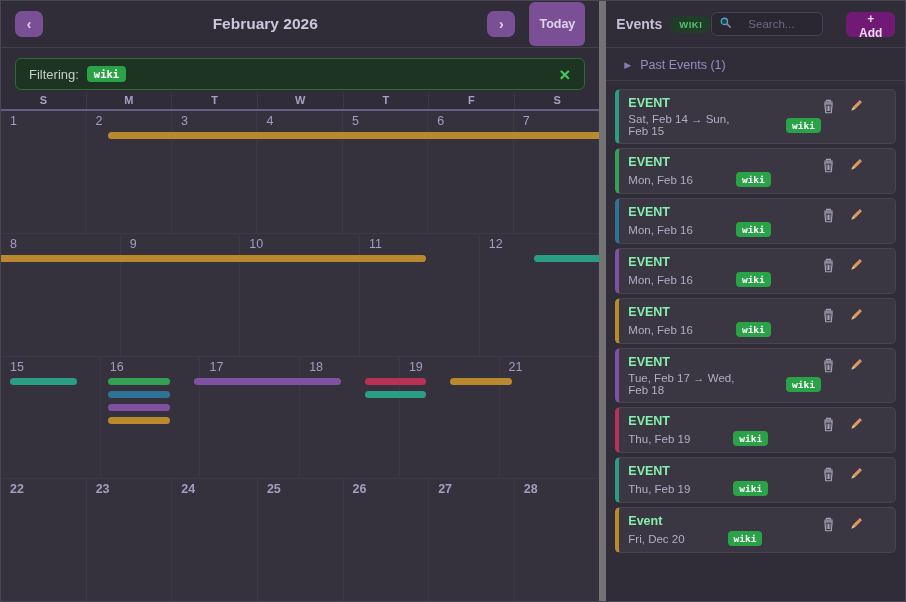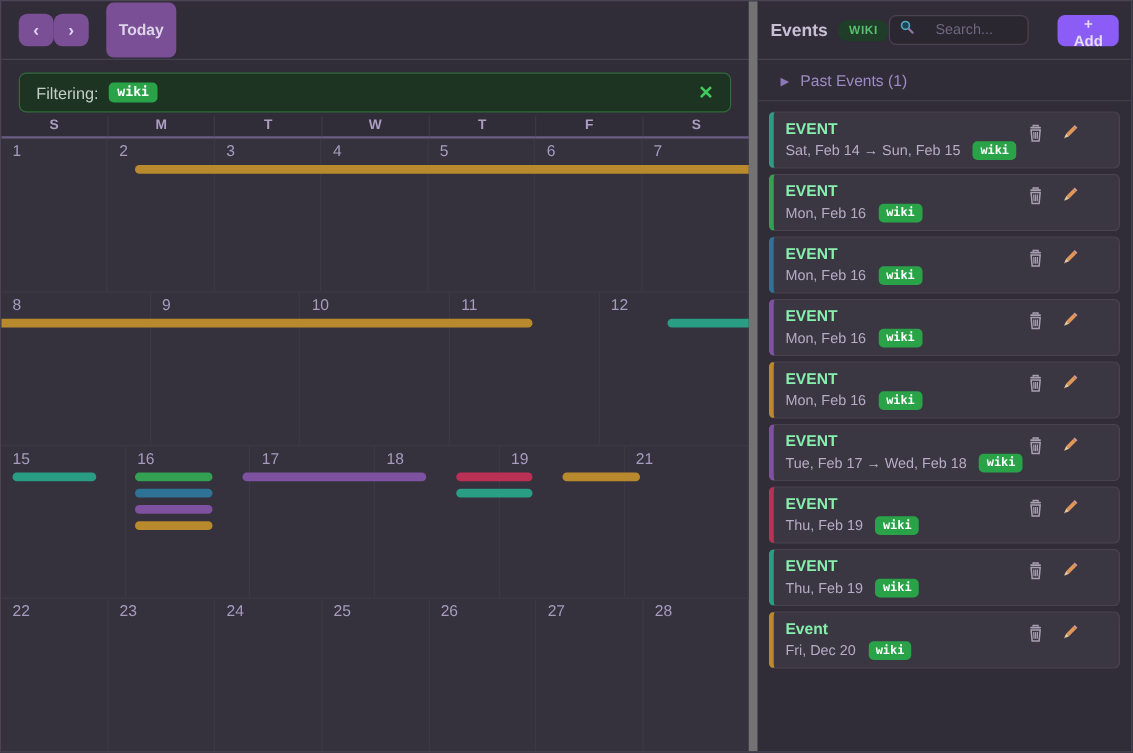--- a/index.html
+++ b/index.html
@@ -47,21 +47,21 @@
     margin-top:3px; flex:0 0 18px; display:flex;
     border-bottom:2px solid #695d84;
   }
   .wd {
     flex:1; text-align:center; font-size:11px; font-weight:bold; color:#a89fc2;
     border-right:1px solid #3d3847; line-height:15px;
   }
   .wd:last-child { border-right:none; }
   .grid { flex:1; display:flex; flex-direction:column; background:#35323d; }
   .week { flex:1; position:relative; display:flex; border-bottom:1px solid #3d3847; }
-  .week:last-child { border-bottom:none; }
+  .week:last-child { border-bottom:none;font-weight:bold; }
   .day { flex:1; border-right:1px solid #3d3847; cursor:pointer; }
   .day:last-child { border-right:none; }
   .daynum { padding:3px 0 0 9px; font-size:12.5px; color:#a59cc0; }
   .bar { position:absolute; height:7px; cursor:pointer; }
   
   .sidebar { width:306px; border-left:7px solid #737373; display:flex; flex-direction:column; }
   .sb-header {
     flex:0 0 47px; display:flex; align-items:center; padding:0 10px;
     border-bottom:1px solid #46414f;
   }
@@ -75,53 +75,54 @@
     border-radius:6px; background:#2a2731; display:flex; align-items:center; padding:0 7px;gap:11px;
   }
   .search-box input {
     width:78px; background:transparent; border:none; outline:none;
     font-size:11.5px; color:#cfc8dd; margin-left:5px;
     font-family:"Liberation Sans","DejaVu Sans",sans-serif;
   }
   .search-box input::placeholder { color:#6f6880; }
   .add-btn {
     margin-left:23px; height:25px; padding:0 9px; border:none; border-radius:6px;
-    background:#8b5cf6; color:#e4dcef; font-size:12px; font-weight:bold; cursor:pointer;
+    background:#701a75; color:#e4dcef; font-size:12px; font-weight:bold; cursor:pointer;
   }
   .past-row {
     flex:0 0 33px; display:flex; align-items:center; padding:2px 0 0 18px;
     color:#9c8ac2; font-size:12.5px; border-bottom:1px solid #413c4a; cursor:pointer;
   }
   .past-tri { font-size:9px; margin-right:9px; color:#8b79b5; }
   .event-list { flex:1; padding:8px 9px; display:flex; flex-direction:column; gap:4px; overflow:hidden; }
   .card {
     flex:0 0 44px; background:#3a3642; border:1px solid #49434f; border-left-width:4px;
     border-left-style:solid; border-radius:5px; display:flex; padding:6px 10px 6px 9px;
     cursor:pointer;
   }
   .card-main { flex:1; min-width:0; }
   .card-title { font-size:12.5px; font-weight:bold; color:#86efac; }
-  .card-sub { margin-top:3px; display:flex; align-items:center; }
+  .card-sub { margin-top:3px; display:flex; align-items:center;gap:33px; }
   .card-date { font-size:11.5px; color:#b5adc6; }
   .card-chip {
     margin-left:10px; background:#2aa348; color:#fff; border-radius:4px;
     font-family:"DejaVu Sans Mono","Liberation Mono",monospace;
     font-size:9.5px; font-weight:bold; padding:2px 6px;
   }
   .card-icons { display:flex; gap:12px; margin:3px 22px 0 0; align-items:flex-start; }
   .icon-btn { width:15px; height:15px; cursor:pointer; }
   .icon-btn svg { display:block; }
 </style>
 </head>
 <body>
 
 <div class="main">
 
   <div class="cal-header">
     <button class="nav-btn">‹</button>
+    <div class="cal-title">February 2026</div>
     <button class="nav-btn">›</button>
     <button class="today-btn">Today</button>
   </div>
 
   <div class="filter-wrap">
     <div class="filter-bar">
       <span class="filter-label">Filtering:</span>
       <span class="chip">wiki</span>
       <button class="filter-close">×</button>
     </div>

